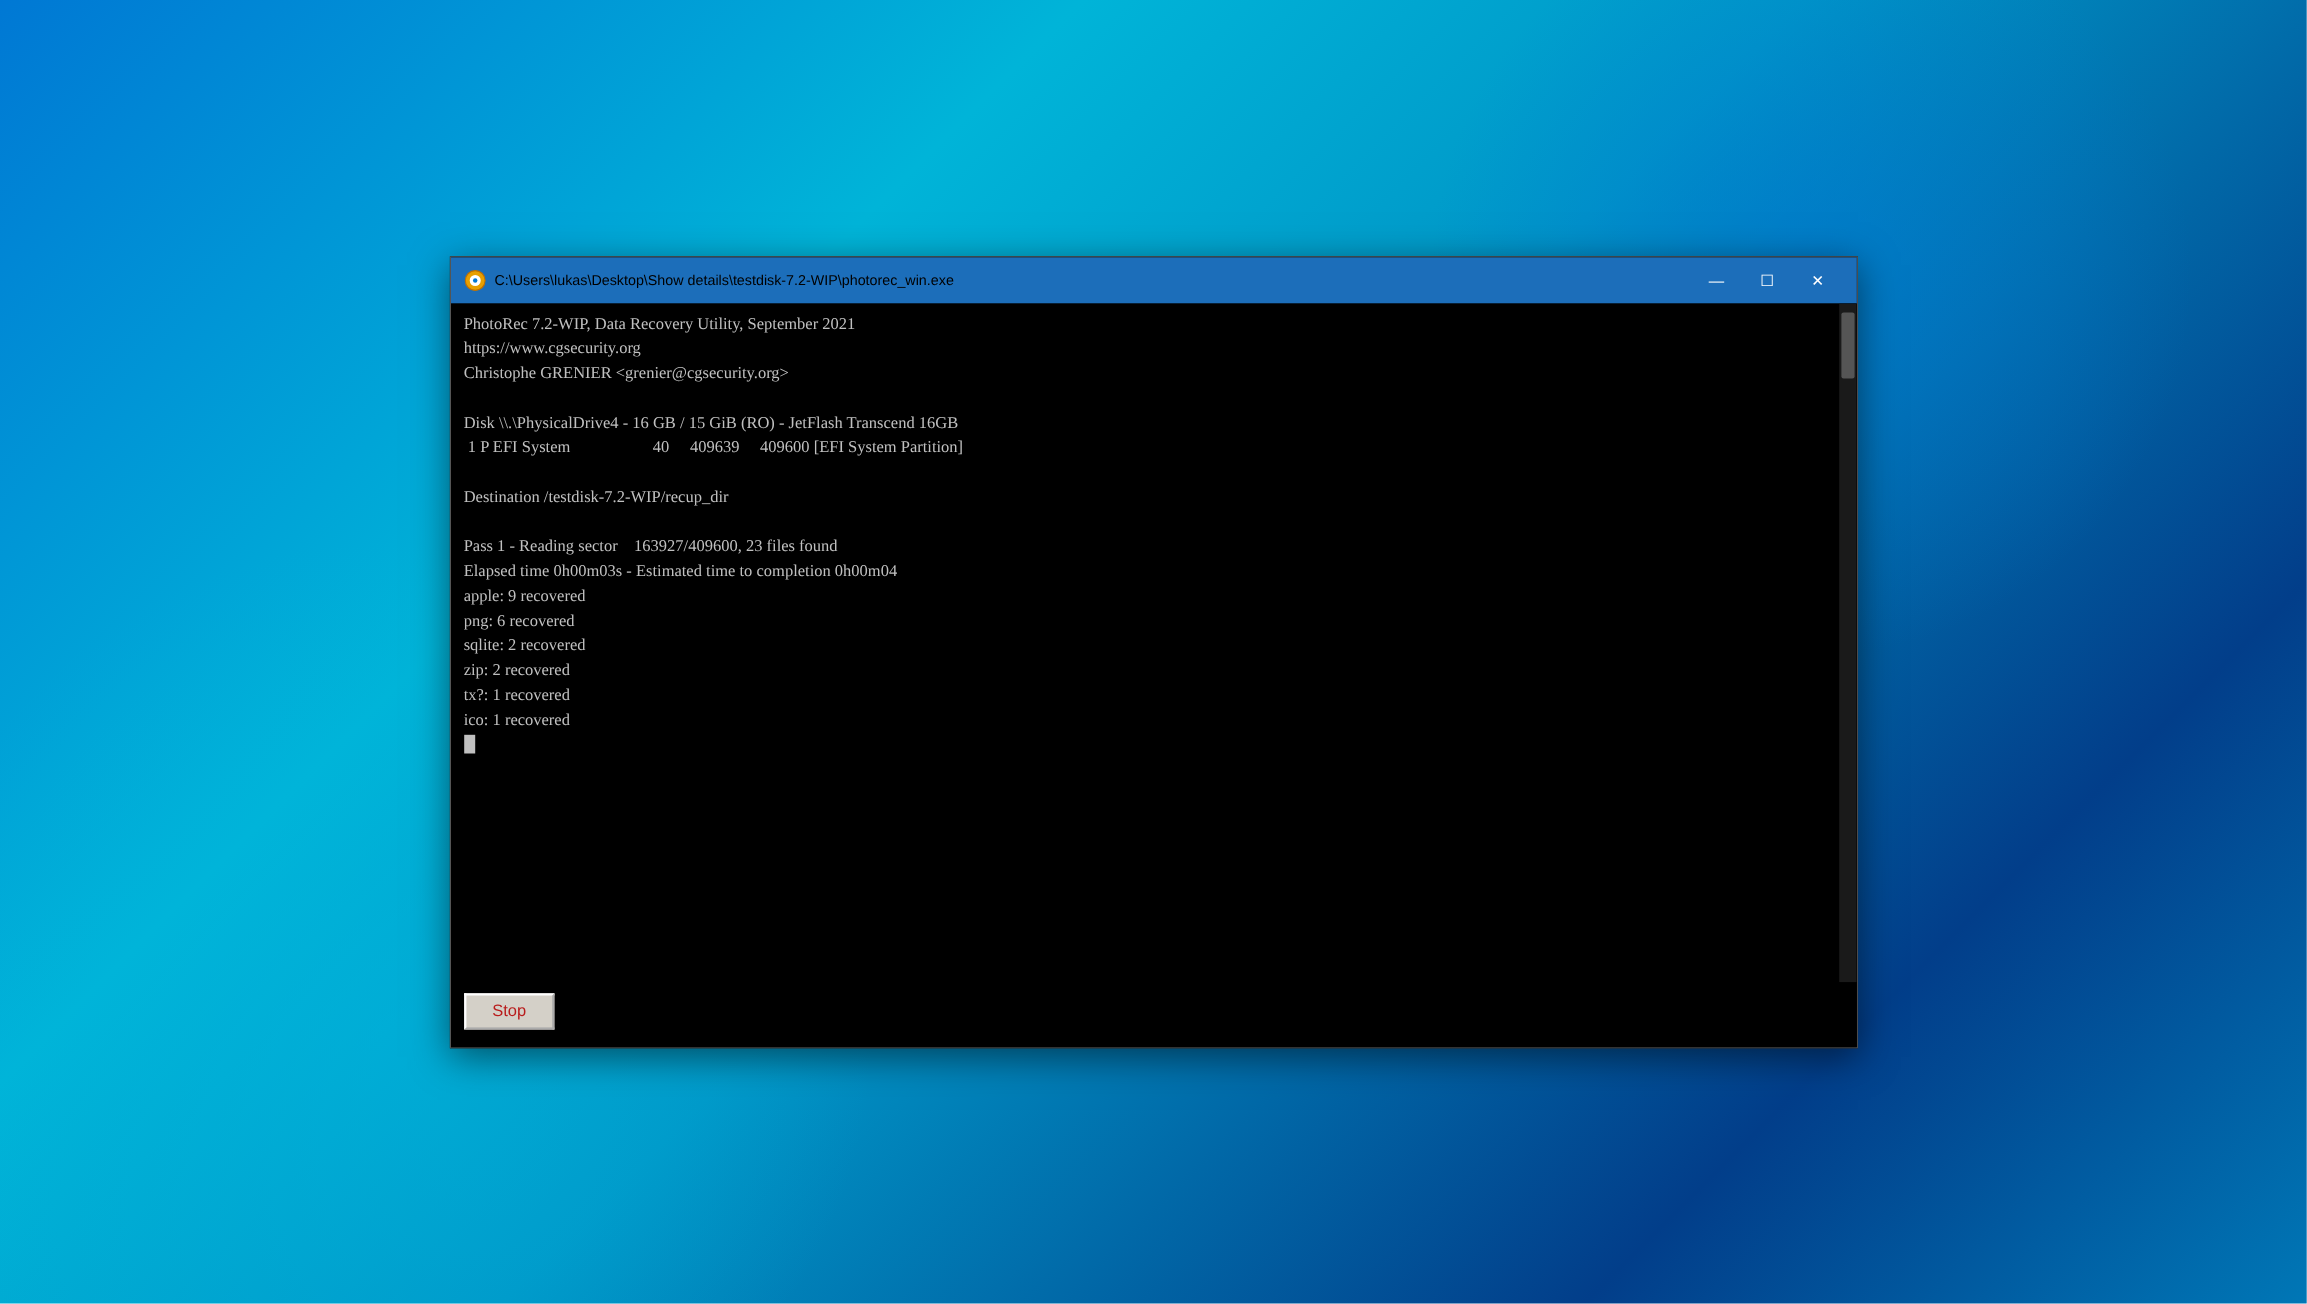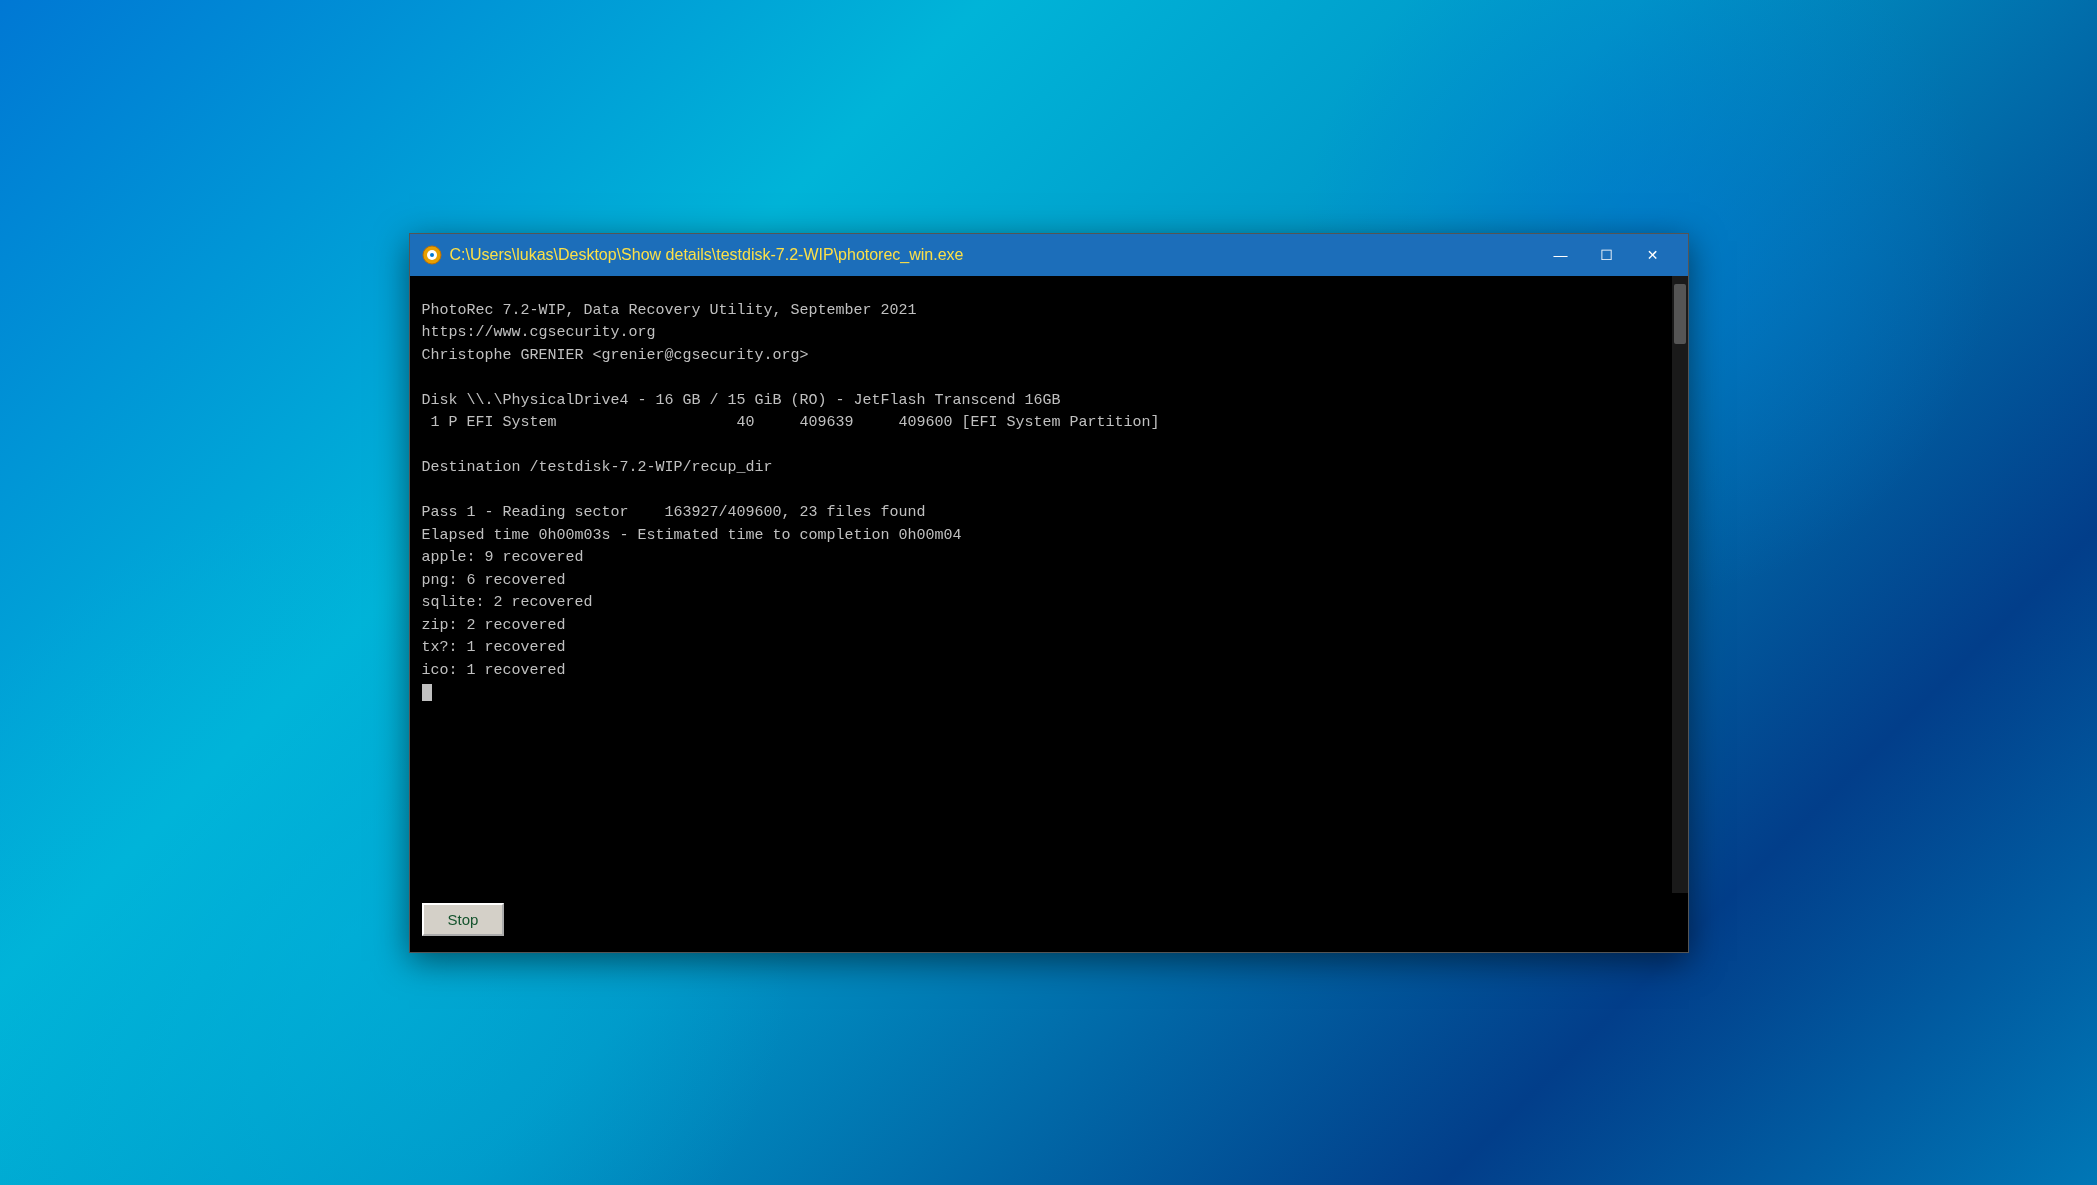--- a/index.html
+++ b/index.html
@@ -63,22 +63,22 @@
     }
 
     .title-bar-icon {
       width: 20px;
       height: 20px;
       margin-right: 8px;
       flex-shrink: 0;
     }
 
     .title-bar-text {
-      color: #fde047;
-      font-size: 16px;
+      color: #000000;
+      font-size: 13px;
       flex: 1;
       white-space: nowrap;
       overflow: hidden;
       text-overflow: ellipsis;
     }
 
     .title-bar-controls {
       display: flex;
       align-items: center;
       gap: 0;
@@ -102,24 +102,24 @@
       background: #000000;
       display: flex;
       flex-direction: column;
       overflow: hidden;
       position: relative;
     }
 
     
     .terminal {
       flex: 1;
-      padding: 24px 12px;
+      padding: 8px 12px;
       overflow-y: auto;
       color: #c0c0c0;
-      font-family: Liberation Mono, monospace;
+      font-family: Liberation Serif, serif;
       font-size: 15px;
       line-height: 1.5;
       background: #000000;
       position: relative;
     }
 
     .terminal-line {
       white-space: pre;
       display: block;
       min-height: 1.5em;
@@ -159,21 +159,21 @@
 
     
     .button-area {
       background: #000000;
       padding: 10px 12px 16px 12px;
       flex-shrink: 0;
     }
 
     .stop-button {
       background: #d4d0c8;
-      color: #14532d;
+      color: #b91c1c;
       border: 2px outset #ffffff;
       padding: 6px 24px;
       font-size: 15px;
       font-family: 'Segoe UI', sans-serif;
       cursor: pointer;
       min-width: 80px;
       text-align: center;
     }
   </style>
 </head>

